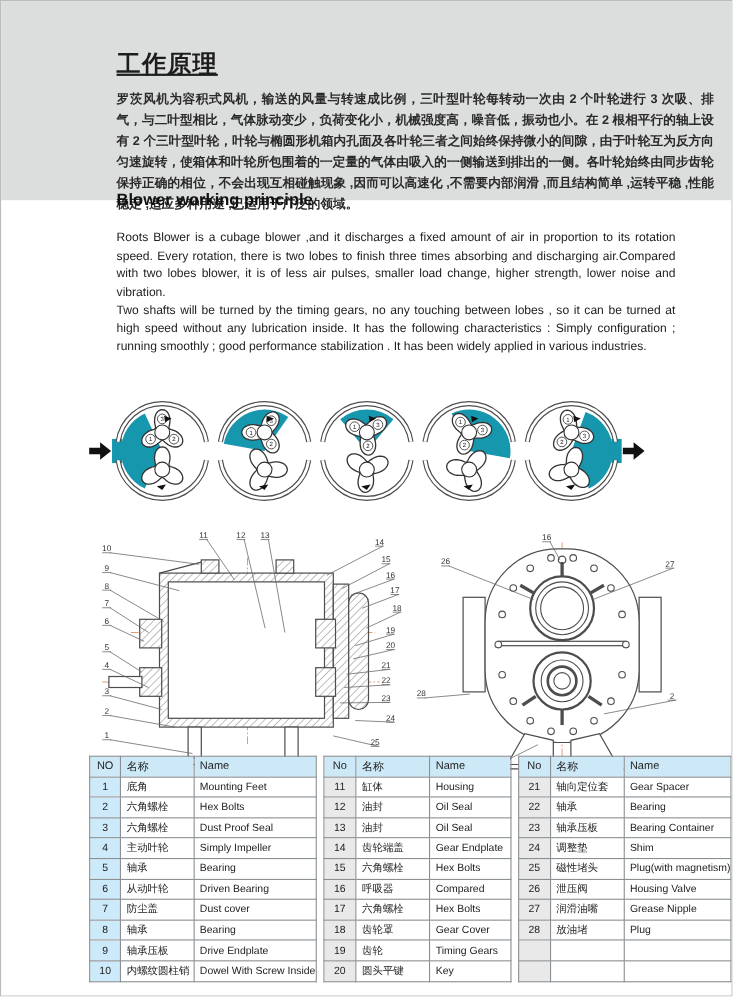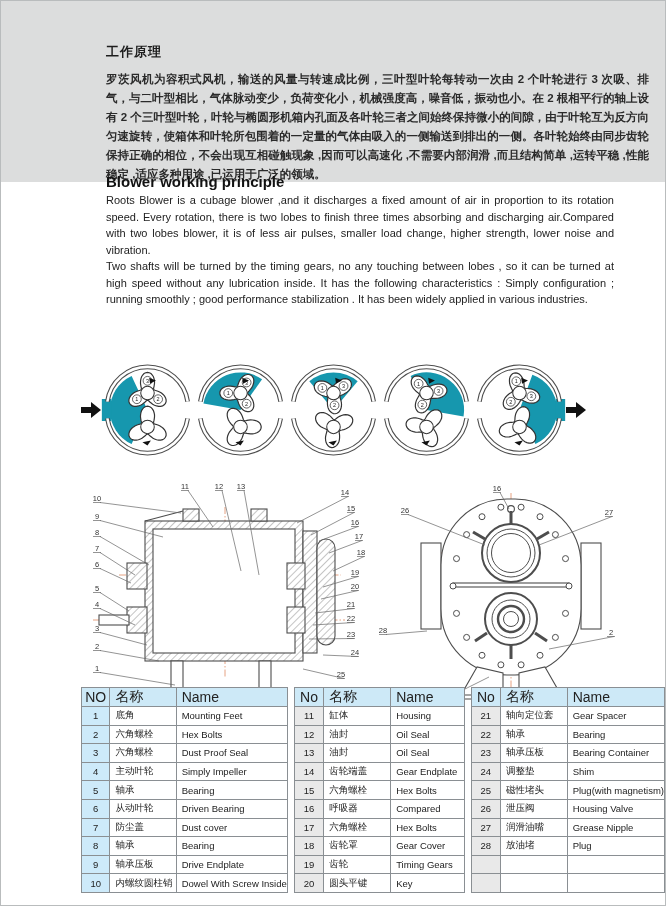--- a/index.html
+++ b/index.html
@@ -2,42 +2,42 @@
 <html><head>
 <meta charset="utf-8">
 <style>
   html,body{margin:0;padding:0;background:#fff;}
   #page{position:relative;width:666px;height:906px;background:#ffffff;
         border:1px solid #b9bcbd;box-sizing:border-box;overflow:hidden;
         font-family:"Liberation Sans","DejaVu Sans",sans-serif;color:#2e2e2e;}
   
   .band{position:absolute;left:0;top:0;width:100%;height:181px;background:#dcdddd;}
   .cn-wrap{position:absolute;left:105px;top:42px;width:543px;}
-  .cn-title{font-size:13px;font-weight:bold;color:#1d1d1d;letter-spacing:1px;}
+  .cn-title{font-size:22px;font-weight:bold;color:#1d1d1d;letter-spacing:1px;text-decoration:underline;}
   .cn-body{margin-top:9px;font-size:11.5px;line-height:19px;text-align:justify;color:#2a2a2a;font-weight:bold;}
   
   .en-wrap{position:absolute;left:105px;top:172px;width:508px;}
   .en-title{font-size:15px;font-weight:bold;color:#111;}
-  .en-body{margin-top:2px;font-size:11px;line-height:16.5px;text-align:justify;color:#222;}
+  .en-body{margin-top:18px;font-size:11px;line-height:16.5px;text-align:justify;color:#222;}
   .en-body p{margin:0;}
   
   #stage-row{position:absolute;left:80px;top:344px;width:506px;height:130px;
              display:flex;align-items:center;gap:0px;}
   .stage{flex:0 0 auto;}
   
   #drawing-left{position:absolute;left:82px;top:478px;}
   #drawing-right{position:absolute;left:368px;top:480px;}
   .callout{font-size:7.5px;fill:#333;}
   
   #table-zone{position:absolute;left:80px;top:686px;display:flex;gap:6px;}
   table.parts{border-collapse:collapse;table-layout:fixed;}
   table.parts td,table.parts th{border:1px solid #8a8f93;font-size:9.5px;font-weight:normal;
       height:17.6px;padding:0 0 0 5px;text-align:left;overflow:hidden;white-space:nowrap;color:#222;}
   table.parts .no-cell{text-align:center;padding:0;}
-  table.parts thead th{background:#cde9f7;font-size:14px;}
+  table.parts thead th{background:#cde9f7;font-size:10px;}
   table.parts.t1 tbody .no-cell{background:#cdeafa;}
   table.parts.t2 tbody .no-cell,table.parts.t3 tbody .no-cell{background:#e9e9e9;}
   table.parts{border:1px solid #6d7478;}
 </style>
 </head>
 <body>
 
 <div id="page">
 
   <div class="band"></div>

